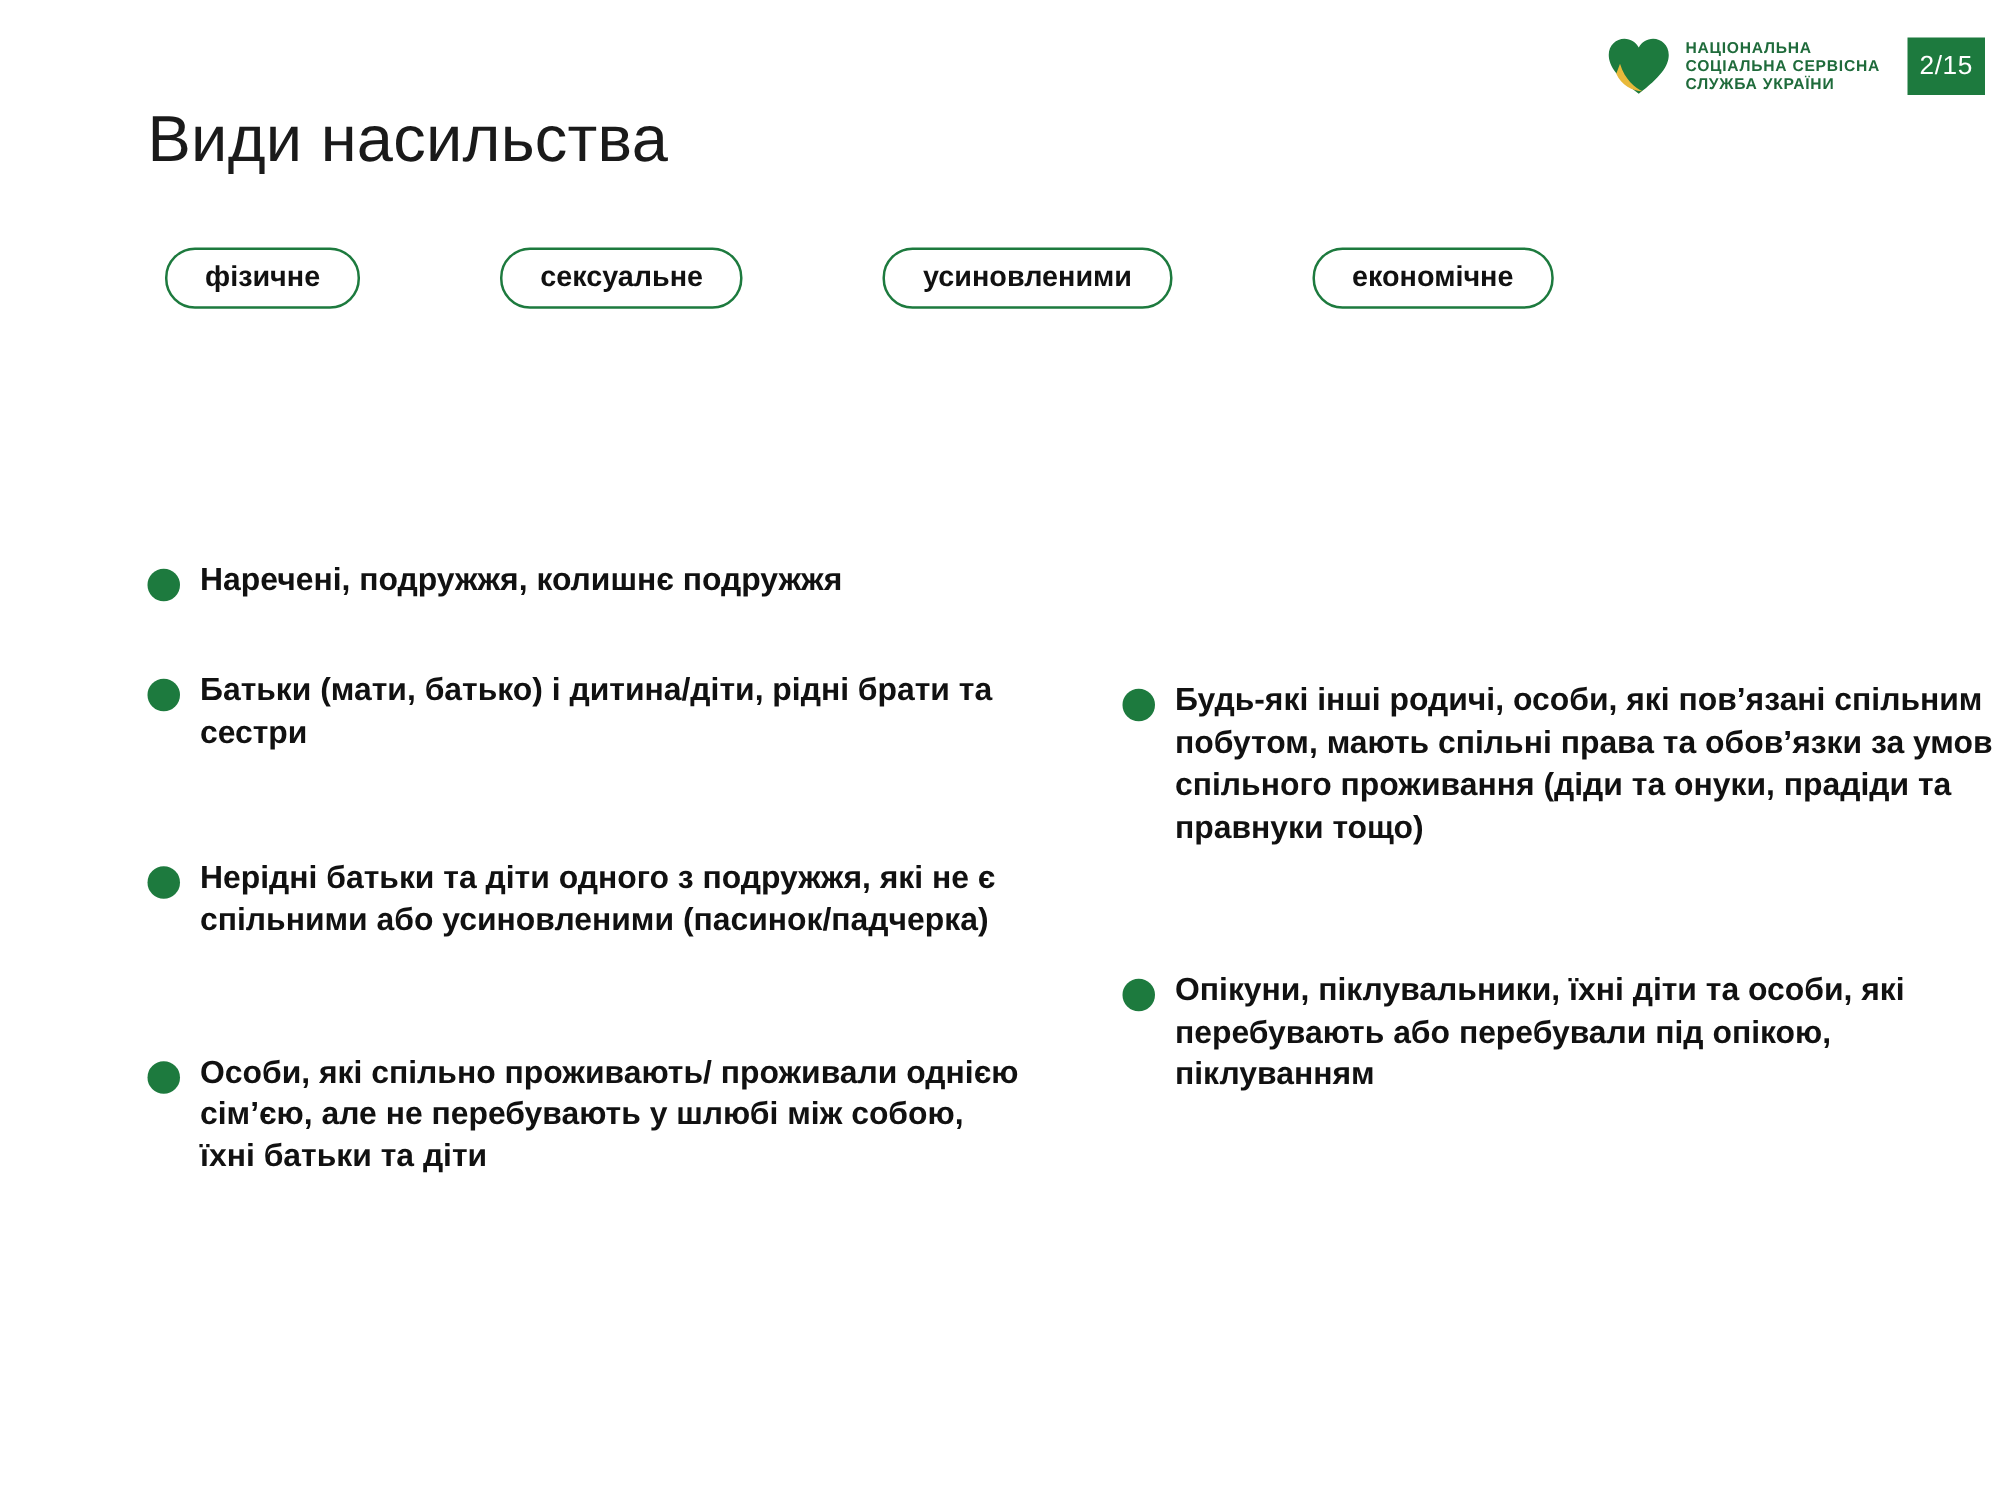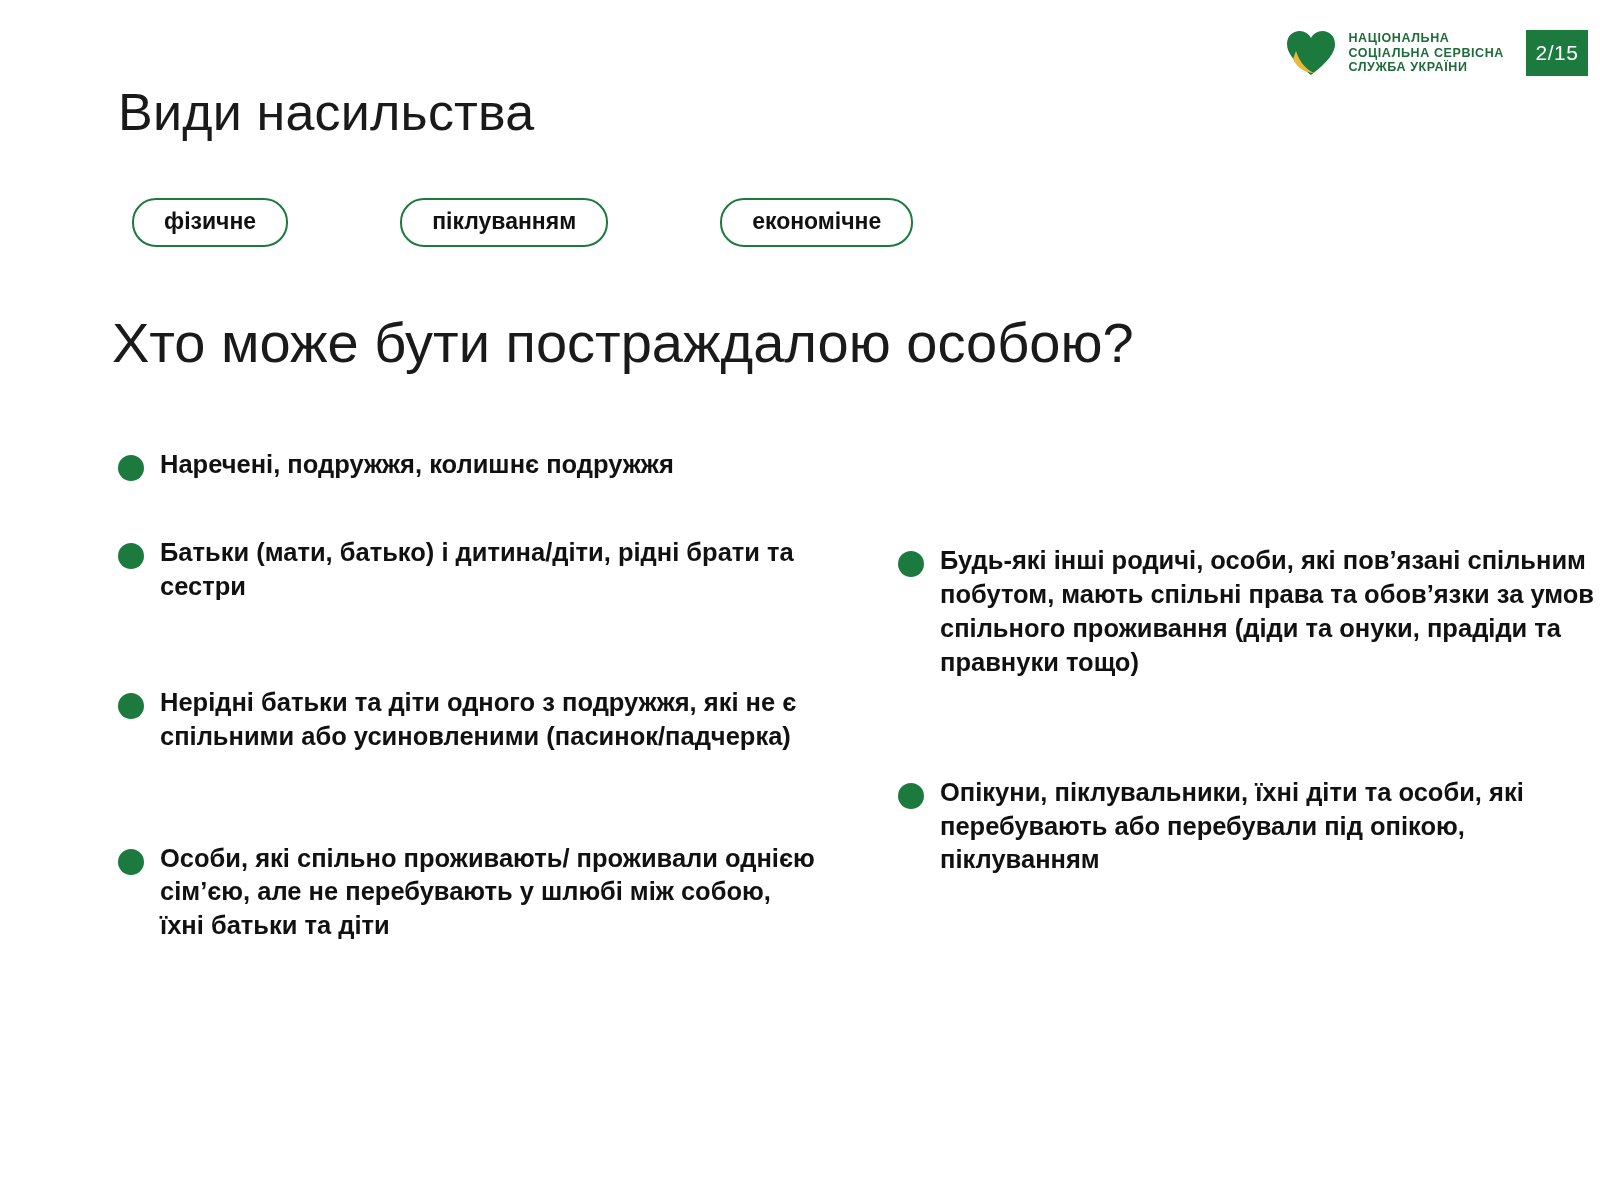--- a/index.html
+++ b/index.html
@@ -155,25 +155,25 @@
       <div>СЛУЖБА УКРАЇНИ</div>
     </div>
   </div>
 
   <div class="page-badge">2/15</div>
 
   <div class="slide-title">Види насильства</div>
 
   <div class="chips">
     <div class="chip">фізичне</div>
-    <div class="chip">піклуванням</div>
+    <div class="chip">сексуальне</div>
+    <div class="chip">усиновленими</div>
     <div class="chip">економічне</div>
   </div>
 
-  <div class="section-title">Хто може бути постраждалою особою?</div>
 
   <div class="columns">
 
     <div class="col left">
       <div class="bullet-item" style="margin-top:0px">
         <span class="dot"></span>
         <span class="bullet-text">Наречені, подружжя, колишнє подружжя</span>
       </div>
       <div class="bullet-item" style="margin-top:54px">
         <span class="dot"></span>

